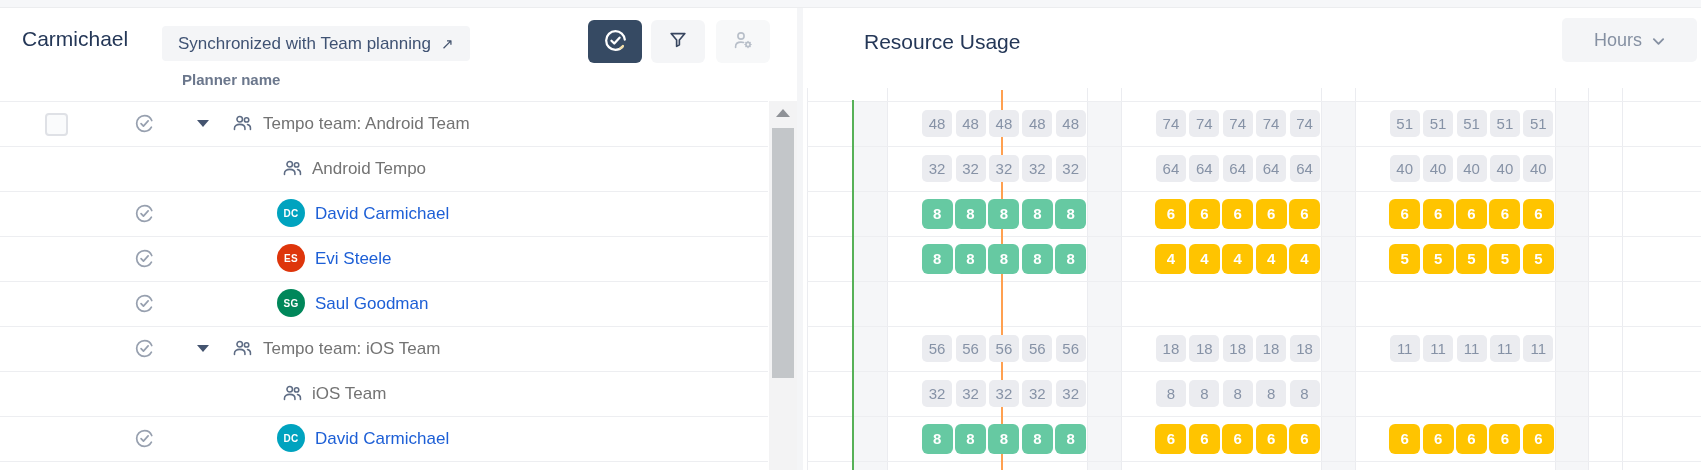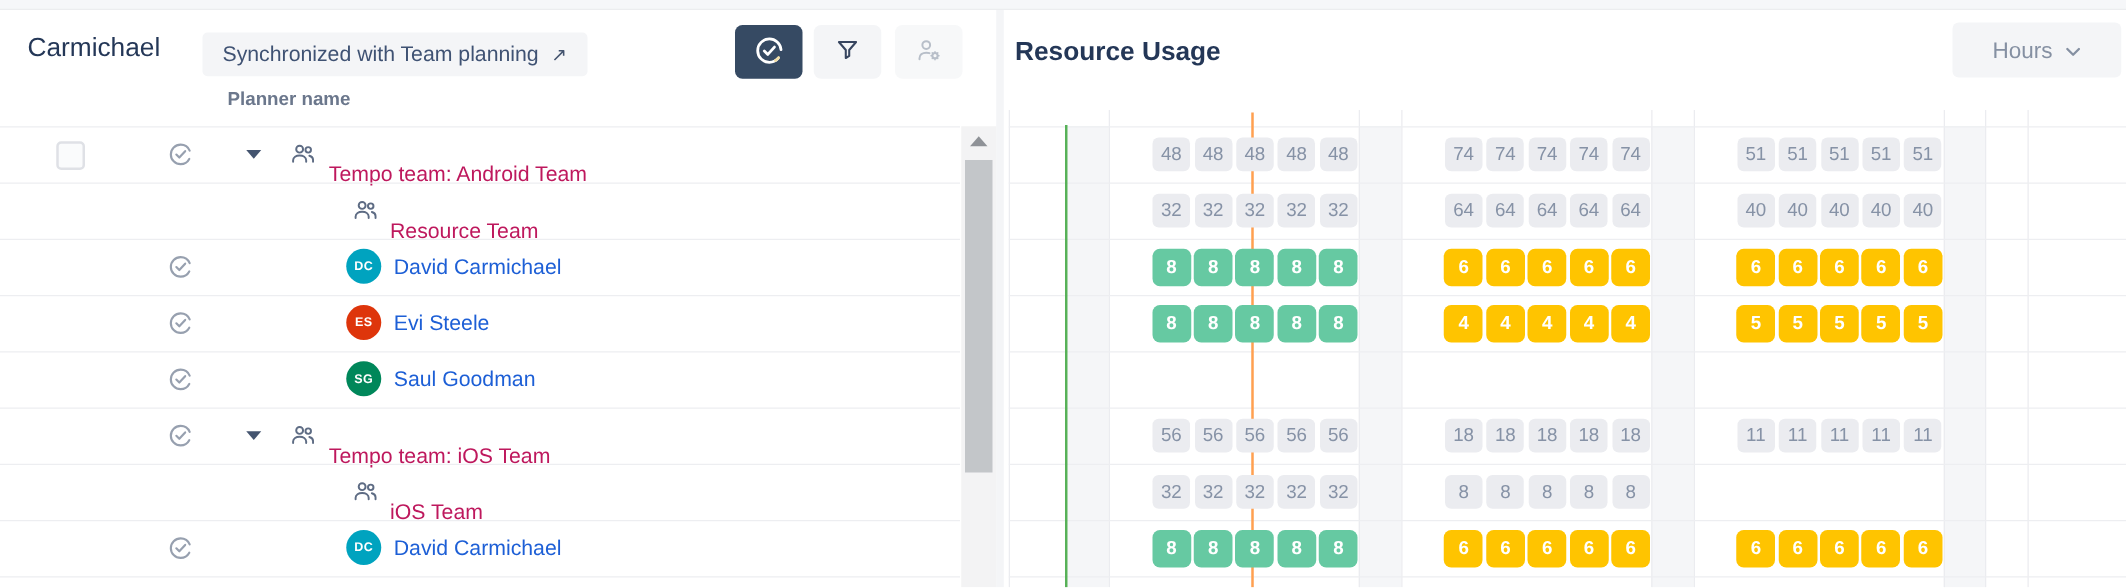--- a/index.html
+++ b/index.html
@@ -23,21 +23,21 @@
          color:#8590A2;font-size:18px;display:flex;align-items:center;justify-content:center;gap:10px;font-family:inherit;cursor:pointer;}
   
   .hline{position:absolute;height:1px;background:#EDEEF1;}
   .vline{position:absolute;width:1px;background:#EBECF0;}
   .band{position:absolute;background:#F5F6F8;}
   .marker{position:absolute;width:2px;}
   .cell{position:absolute;border-radius:5px;display:flex;align-items:center;justify-content:center;font-size:15px;cursor:pointer;}
   
   .lrow-label{position:absolute;font-size:17px;white-space:nowrap;cursor:default;}
   .lrow-label.link{color:#1D5FD6;cursor:pointer;}
-  .lrow-label.dark{color:#be185d;margin-top:16px;}
+  .lrow-label.dark{color:#737373;}
   .chk{position:absolute;left:45px;width:19px;height:19px;border:2px solid #DFE1E6;border-radius:4px;background:#FAFBFC;cursor:pointer;}
   .appr{position:absolute;left:134px;width:21px;height:21px;cursor:pointer;}
   .chev{position:absolute;width:0;height:0;border-left:6px solid transparent;border-right:6px solid transparent;
         border-top:7px solid #44546F;cursor:pointer;}
   .picon{position:absolute;width:22px;height:22px;}
   .avatar{position:absolute;width:28px;height:28px;border-radius:50%;color:#fff;font-size:10px;font-weight:bold;
           display:flex;align-items:center;justify-content:center;letter-spacing:.3px;}
   
   .sb-track{position:absolute;left:769px;top:101px;width:28px;height:369px;background:#F3F3F4;}
   .sb-up{position:absolute;left:769px;top:101px;width:28px;height:24px;display:flex;align-items:center;justify-content:center;cursor:pointer;}
@@ -103,21 +103,21 @@
           </svg></div>
         <div class="lrow-label dark" style="left: 263px; top: 13px;">Tempo team: Android Team</div>
       </div>
       <div style="position: absolute; left: 0px; top: 146px; width: 797px; height: 45px;">
         <div class="picon" style="left: 281px; top: 11px;"><svg width="22" height="22" viewBox="0 0 24 24" fill="none" stroke="#5E6C84" stroke-width="1.7" stroke-linecap="round" stroke-linejoin="round">
             <circle cx="9.5" cy="8" r="3"></circle>
             <path d="M3.8 19v-1.3c0-2.7 2.6-4.2 5.7-4.2s5.7 1.5 5.7 4.2V19"></path>
             <circle cx="17" cy="8.6" r="2.4"></circle>
             <path d="M18 13.7c1.9.5 3.2 1.7 3.2 3.5V19"></path>
           </svg></div>
-        <div class="lrow-label dark" style="left: 312px; top: 13px;">Resource Team</div>
+        <div class="lrow-label dark" style="left: 312px; top: 13px;">Android Tempo</div>
       </div>
       <div style="position: absolute; left: 0px; top: 191px; width: 797px; height: 45px;">
         <div class="appr" style="top: 12px;"><svg width="21" height="21" viewBox="0 0 22 22" fill="none" stroke="#97A0AF" stroke-width="1.8" stroke-linecap="round" stroke-linejoin="round">
             <circle cx="11" cy="11" r="8.2" stroke-dasharray="44 8" stroke-dashoffset="-4"></circle>
             <path d="M7.4 11.2l2.5 2.5 4.9-5.4"></path>
           </svg></div>
         <div class="avatar" style="left: 277px; top: 8px; background: rgb(0, 163, 191);">DC</div>
         <div class="lrow-label link" style="left: 315px; top: 13px;">David Carmichael</div>
       </div>
       <div style="position: absolute; left: 0px; top: 236px; width: 797px; height: 45px;">
@@ -168,21 +168,21 @@
         <div class="lrow-label link" style="left: 315px; top: 13px;">David Carmichael</div>
       </div>
     </div>
 
   <div class="sb-track"></div>
   <div class="sb-up">
       <div class="sb-up-tri"></div>
     </div>
   <div class="sb-thumb"></div>
 
-  <div class="panel-title" style="left:812px;top:30px;font-weight:bold;">Resource Usage</div>
+  <div class="panel-title" style="left:864px;top:30px;">Resource Usage</div>
   <button class="hours">
     <span>Hours</span>
     <span>
       <svg width="13" height="9" viewBox="0 0 14 9" fill="none" stroke="#8590A2" stroke-width="2" stroke-linecap="round" stroke-linejoin="round">
           <path d="M2 2l5 5 5-5"></path>
         </svg>
     </span>
   </button>
 
   <div id="grid">

